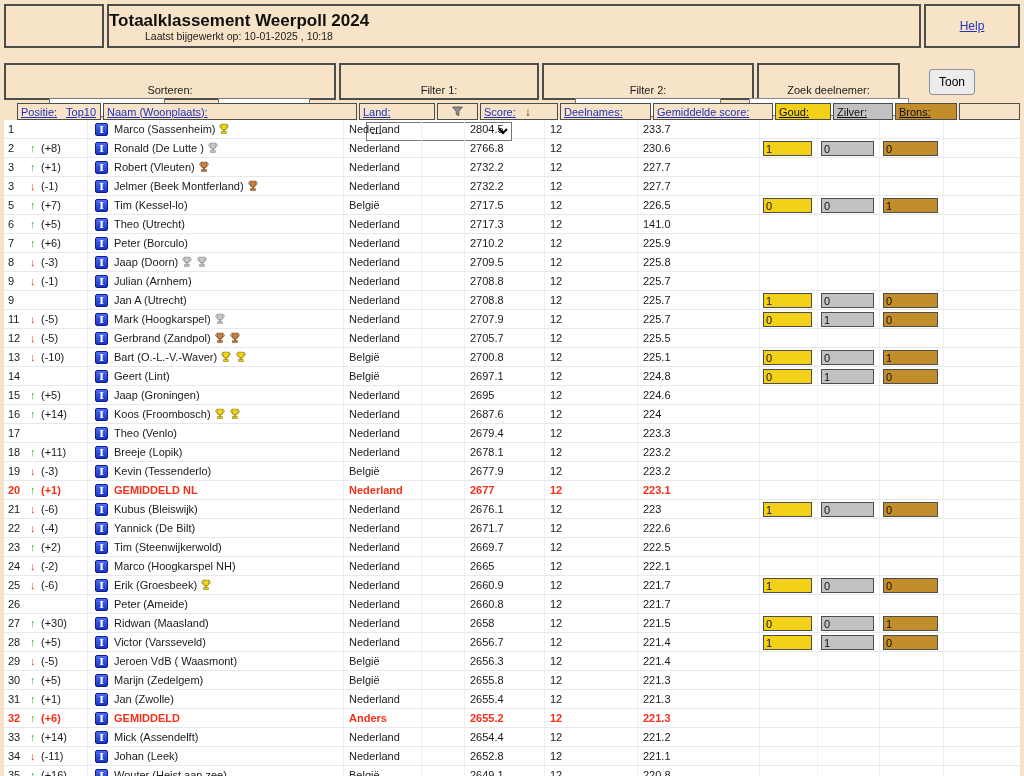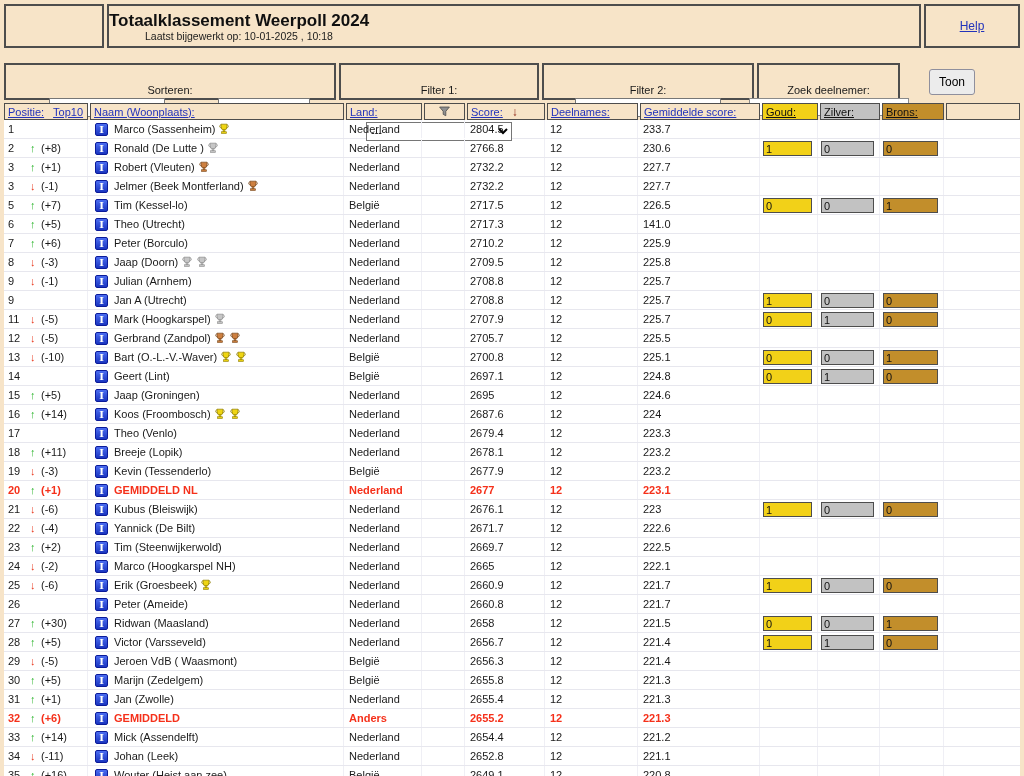--- a/index.html
+++ b/index.html
@@ -29,21 +29,21 @@
   .crow{display:flex;align-items:center;gap:4px;margin-top:1px;}
   .small{font-size:11px;}
   .sortbox{width:332px;} .f1box{width:200px;gap:24px;} .f2box{width:212px;} .zoekbox{width:143px;}
   select.sel{font-size:11px;height:19px;background:#fff;border:1px solid #767676;font-family:inherit;}
   .selby{width:116px;} .selorder{width:92px;} .self1{width:146px;} .self2{width:146px;}
   input.zoek{width:160px;height:18px;border:1px solid #8a8a8a;font-size:11px;font-family:inherit;}
   button.toon{margin-left:26px;align-self:center;height:26px;min-width:46px;font-size:12px;
     background:#ececec;border:1px solid #8f8f9d;border-radius:3px;font-family:inherit;cursor:pointer;}
 
   
-  .thead{display:grid;grid-template-columns:var(--grid);column-gap:2px;height:17px;}
+  .thead{display:grid;grid-template-columns:var(--grid);column-gap:2px;height:17px;margin-left:13px;}
   .th{border:1px solid #4d4d4d;background:#f7e4c8;font-size:11px;display:flex;align-items:center;
       padding-left:3px;white-space:nowrap;overflow:hidden;}
   .th a{color:var(--link-blue);text-decoration:underline;cursor:pointer;}
   .th.c-funnel{justify-content:center;padding-left:0;}
   .poslinks{display:flex;gap:9px;}
   .sortarrow{color:#8a1f10;font-weight:bold;margin-left:9px;font-size:12px;}
   .gold-hdr{background:var(--gold);} .silver-hdr{background:var(--silver);} .bronze-hdr{background:var(--bronze);}
   .medalhdr{color:#111;text-decoration:underline;}
 
   

